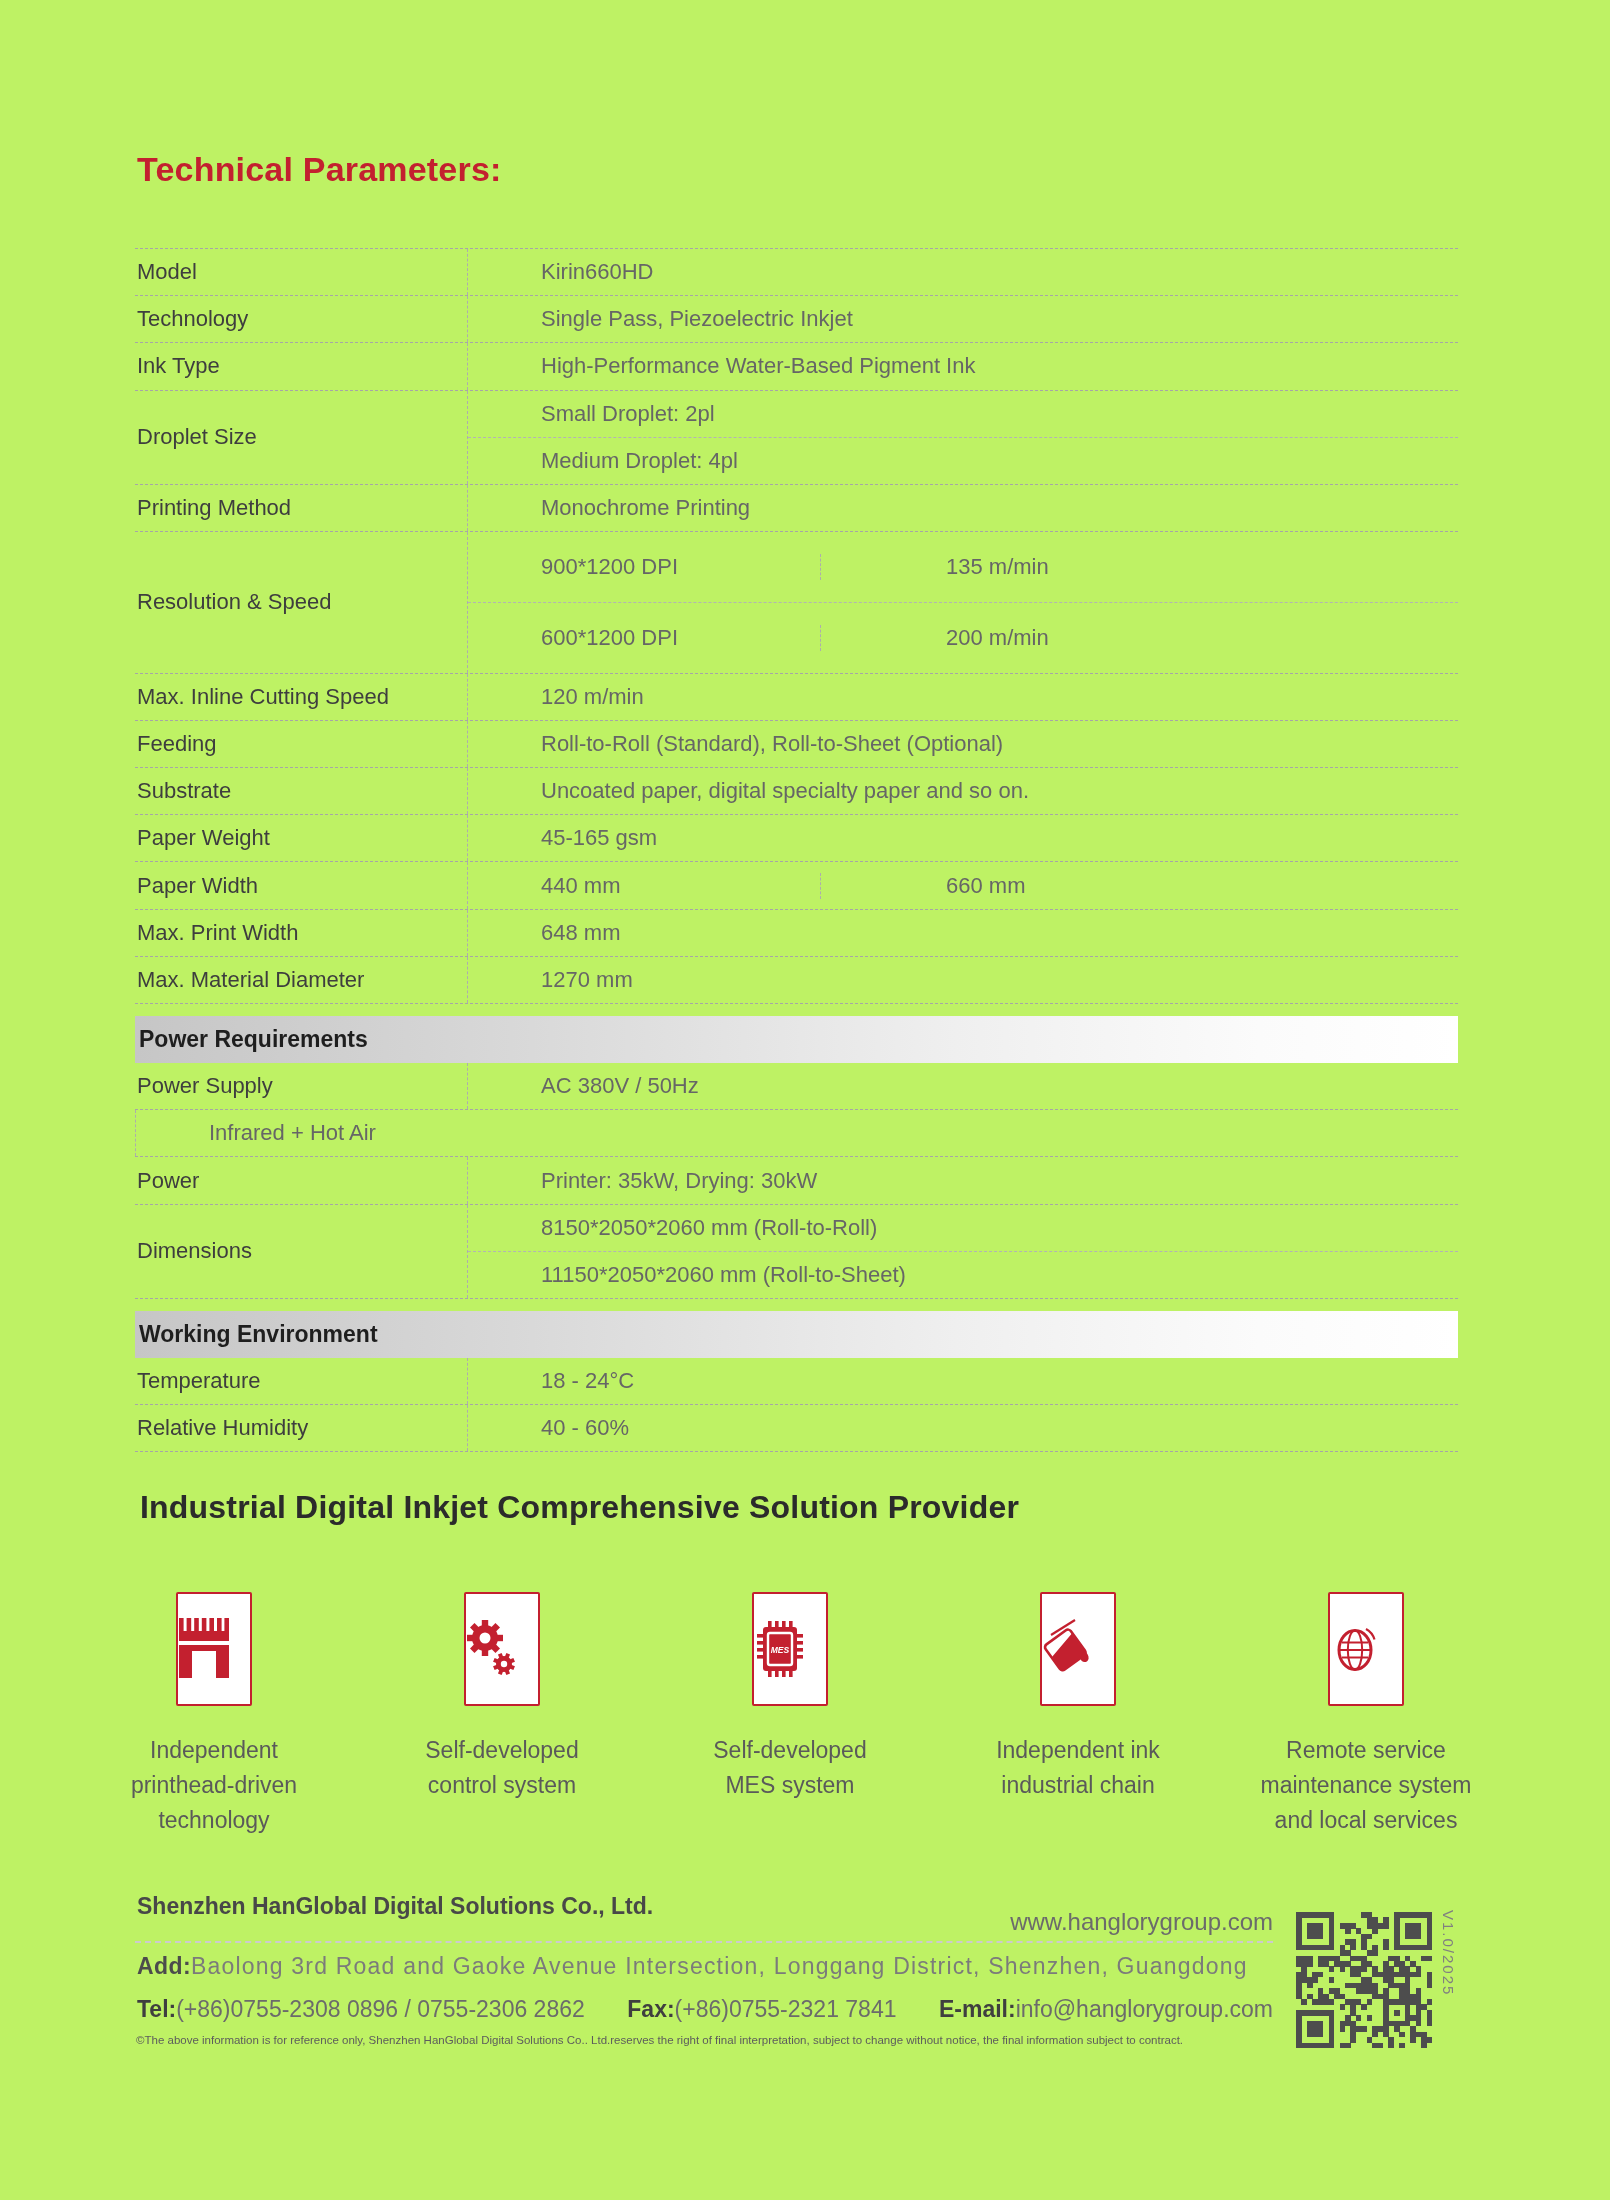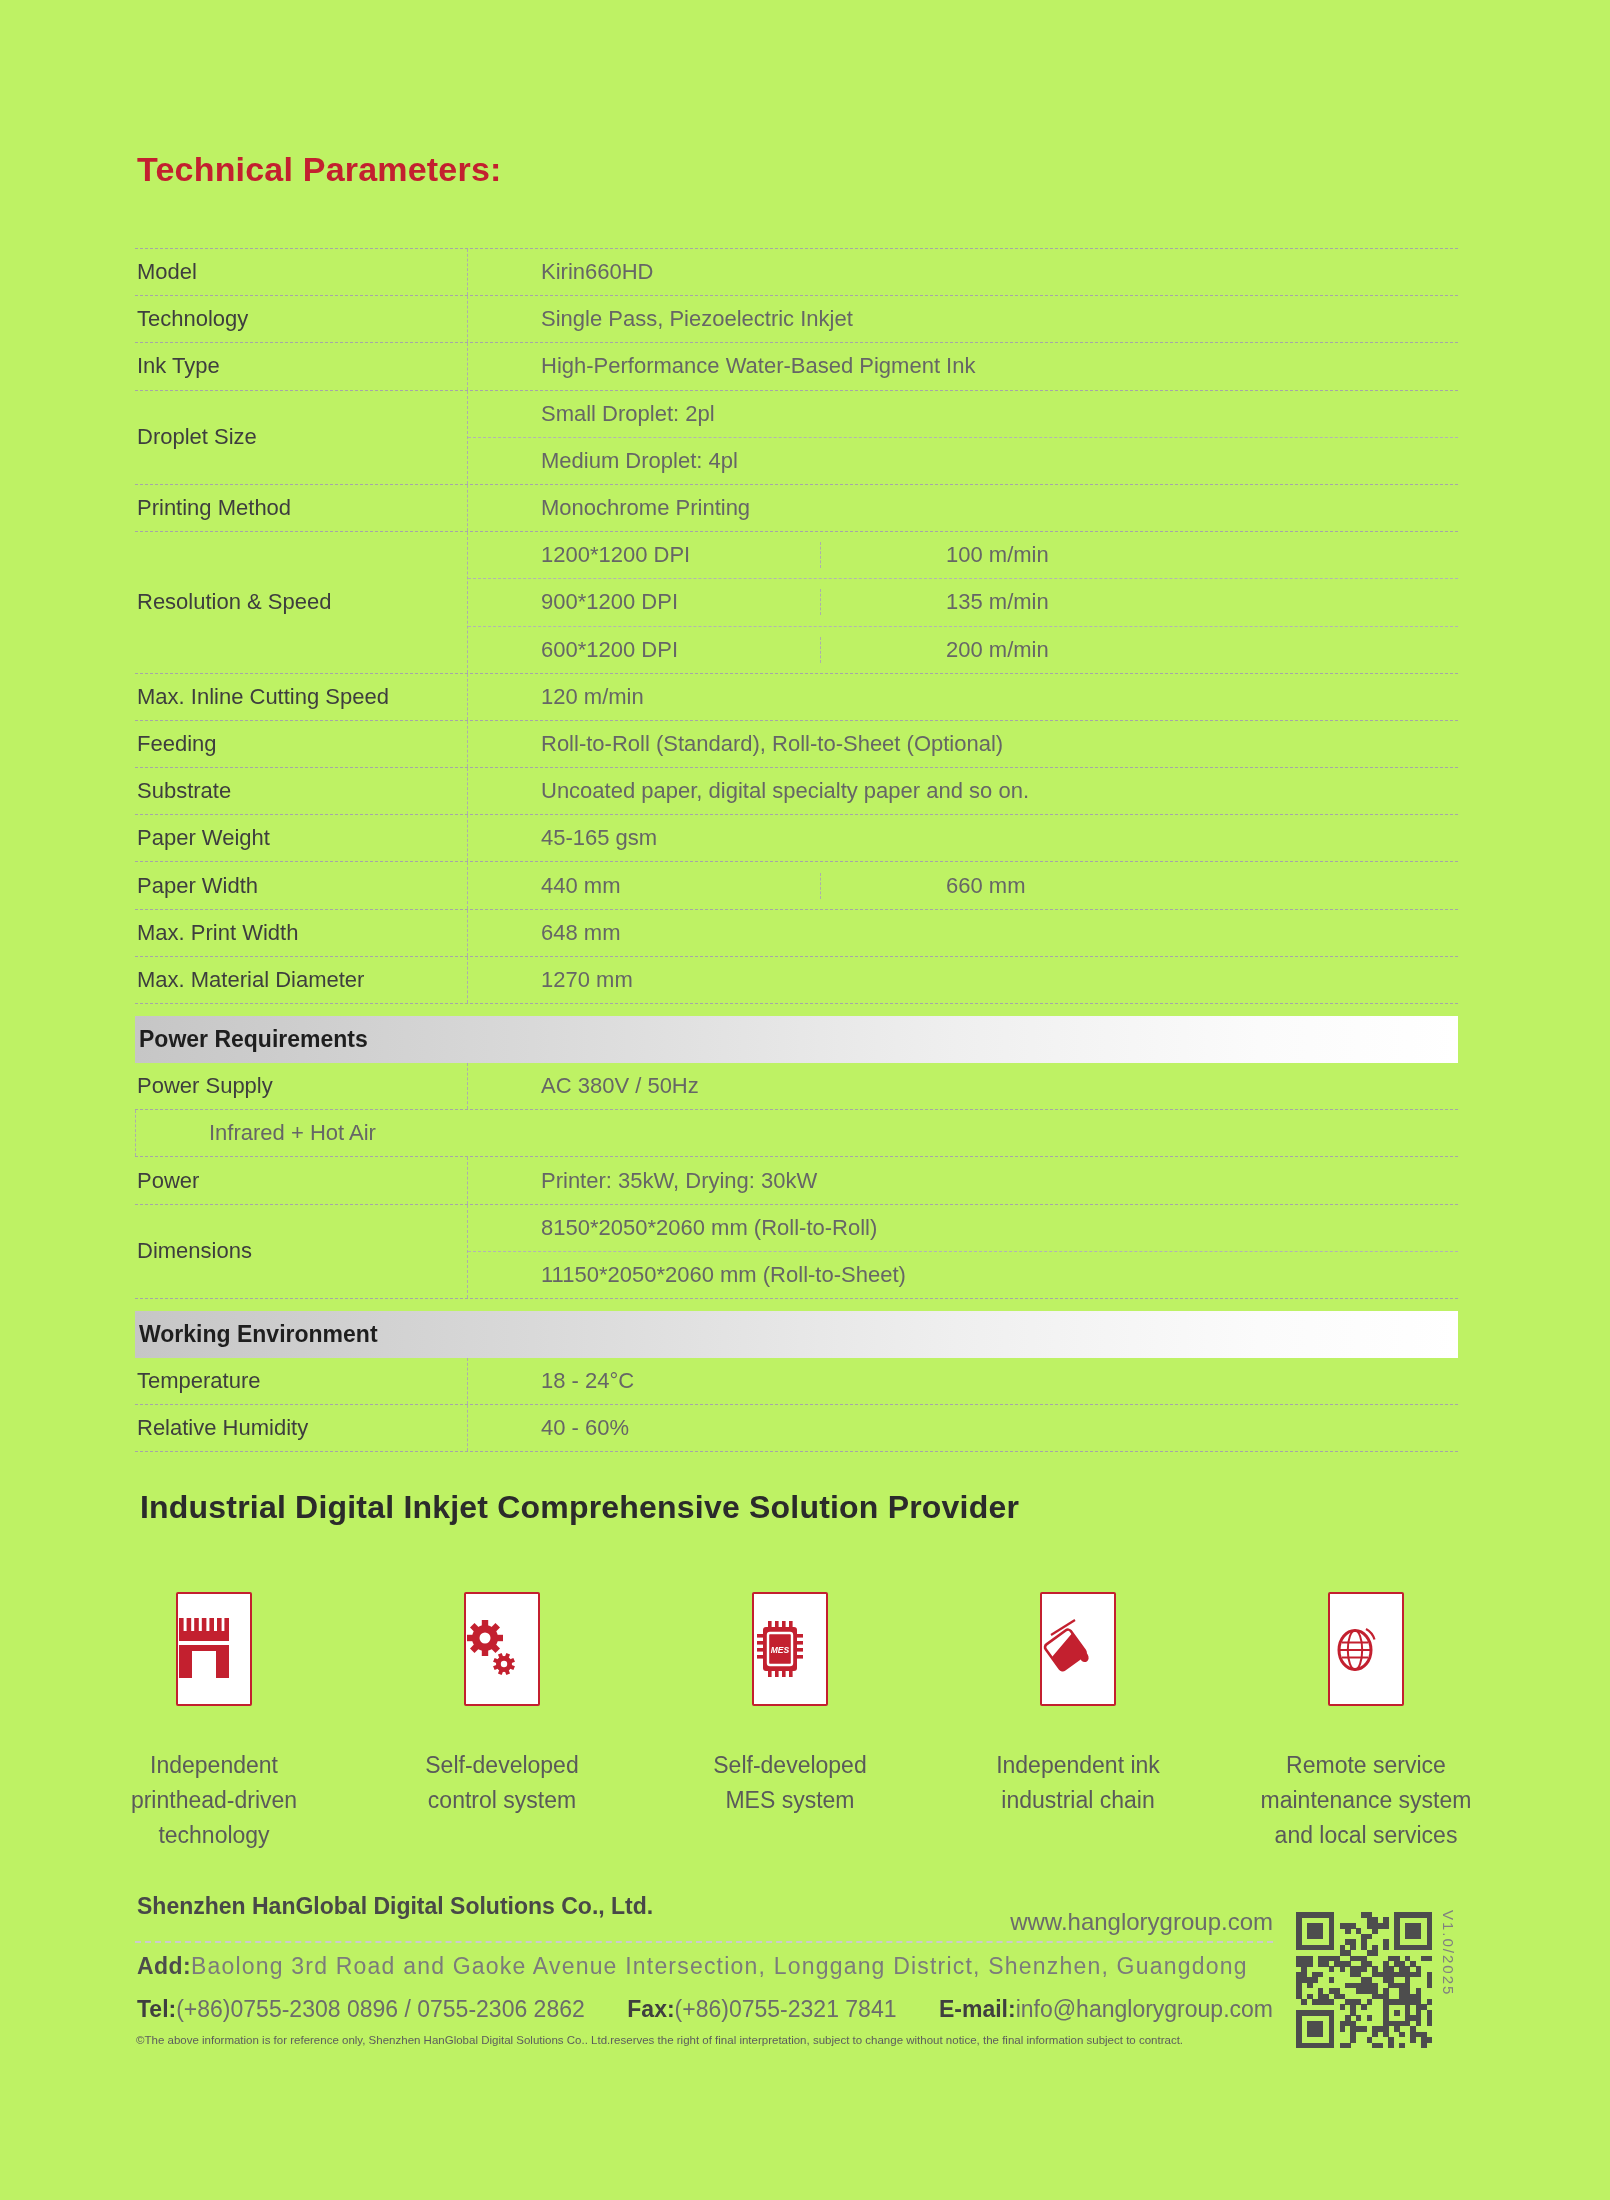--- a/index.html
+++ b/index.html
@@ -32,21 +32,21 @@
 
   
   .solution-heading{ position:absolute; left:140px; top:1489px; margin:0; font-size:32px; font-weight:700; color:#2b2b2b; letter-spacing:0.2px; }
 
   
   .features{ position:absolute; left:70px; top:1592px; width:1440px; display:flex; }
   .feature{ width:288px; display:flex; flex-direction:column; align-items:center; }
   .icon-box{ width:76px; height:114px; border:2px solid var(--accent); border-radius:2px; background:#fff;
              display:flex; align-items:center; justify-content:flex-start; color:var(--accent); }
   .icon-box svg{ display:block; }
-  .feature-caption{ margin-top:42px; text-align:center; font-size:23px; line-height:35px; color:#5a5a5a; }
+  .feature-caption{ margin-top:27px; text-align:center; font-size:23px; line-height:35px; color:#5a5a5a; }
 
   
   .f-company{ position:absolute; left:137px; top:1893px; font-size:23px; font-weight:700; color:#484848; }
   .f-site{ position:absolute; right:337px; top:1908px; font-size:24px; color:#6b6b6b; }
   .f-sep{ position:absolute; left:135px; top:1941px; width:1138px; border-top:2px dashed #cccccc; }
   .f-addr{ position:absolute; left:137px; top:1953px; font-size:23px; letter-spacing:1.2px; color:#7b7b7b; white-space:nowrap; }
   .f-addr .f-label{ font-weight:700; color:#4c4c4c; letter-spacing:0.4px; }
   .f-contacts{ position:absolute; left:137px; top:1996px; width:1136px; display:flex; justify-content:space-between; font-size:23px; color:#6b6b6b; white-space:nowrap; }
   .f-contacts b{ font-weight:700; color:#3f3f3f; }
   .f-disc{ position:absolute; left:136px; top:2034px; font-size:11.5px; color:#5d5d5d; white-space:nowrap; }
@@ -81,24 +81,20 @@
           <div class="t-vrow">Medium Droplet: 4pl</div>
         </div>
       </div>
       <div class="t-row u1">
         <div class="t-label">Printing Method</div>
         <div class="t-value">Monochrome Printing</div>
       </div>
       <div class="t-row u3">
         <div class="t-label">Resolution &amp; Speed</div>
         <div class="t-vstack">
-          <div class="t-vrow cols">
-            <div class="t-colA">1200*1200 DPI</div>
-            <div class="t-colB">100 m/min</div>
-          </div>
           <div class="t-vrow cols">
             <div class="t-colA">900*1200 DPI</div>
             <div class="t-colB">135 m/min</div>
           </div>
           <div class="t-vrow cols">
             <div class="t-colA">600*1200 DPI</div>
             <div class="t-colB">200 m/min</div>
           </div>
         </div>
       </div>

